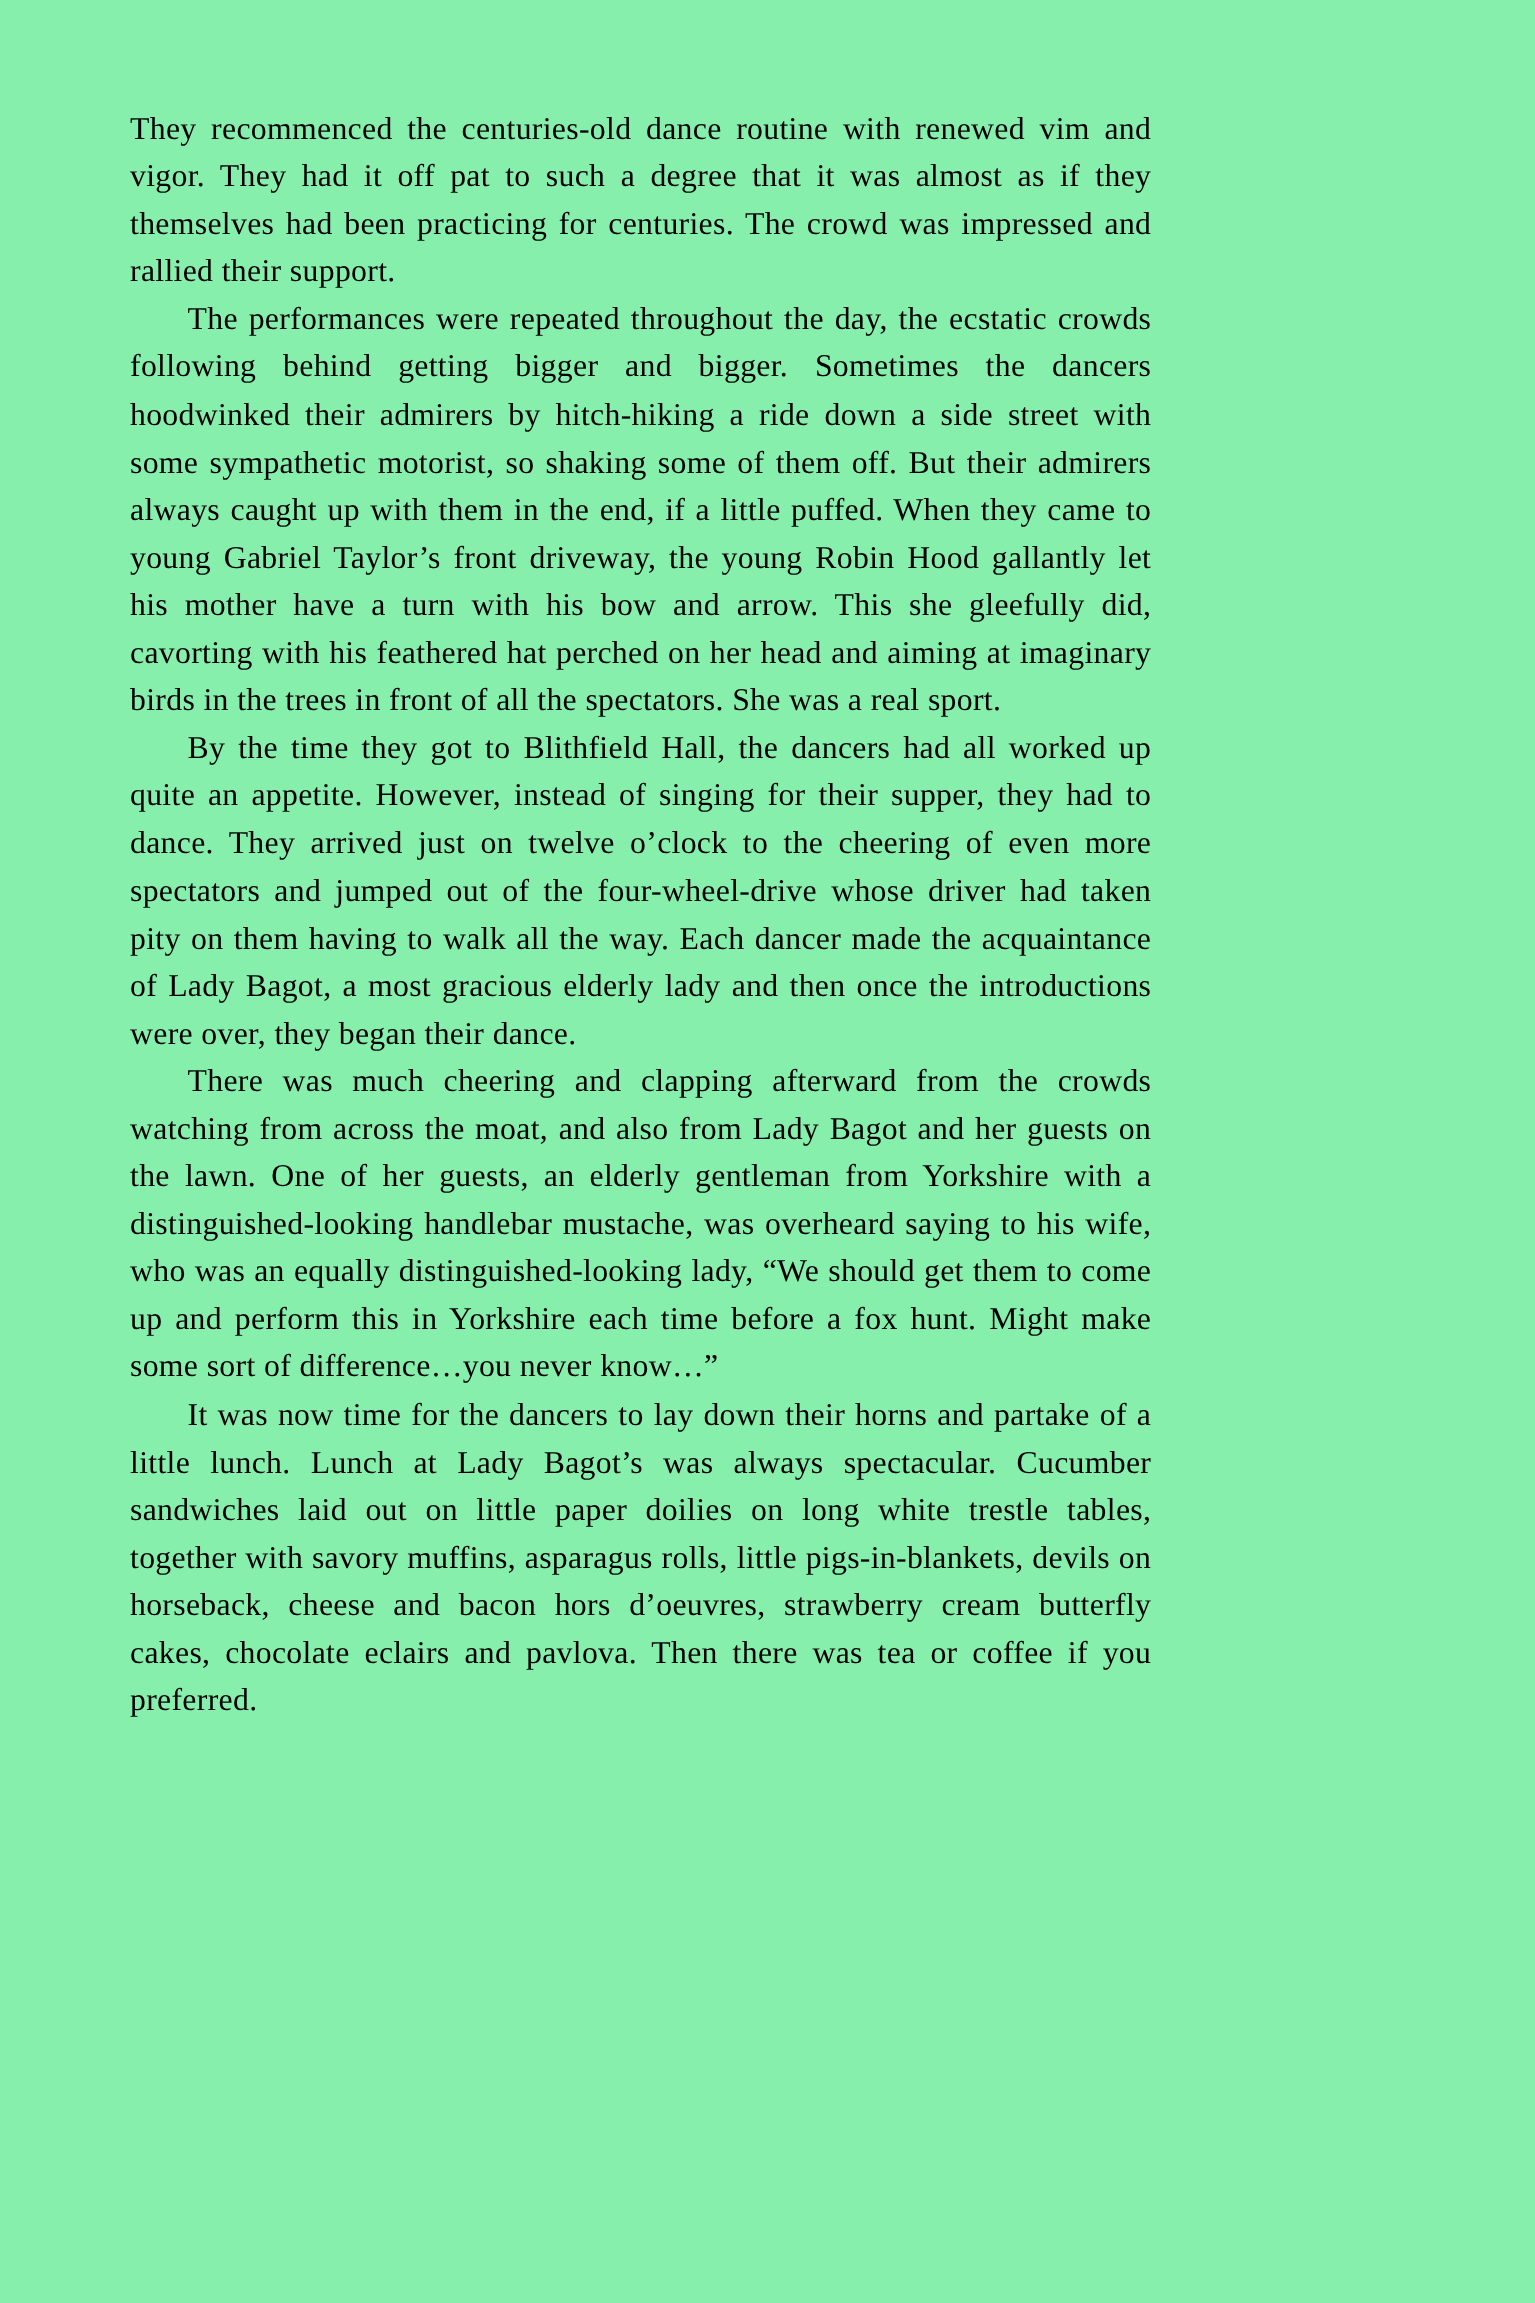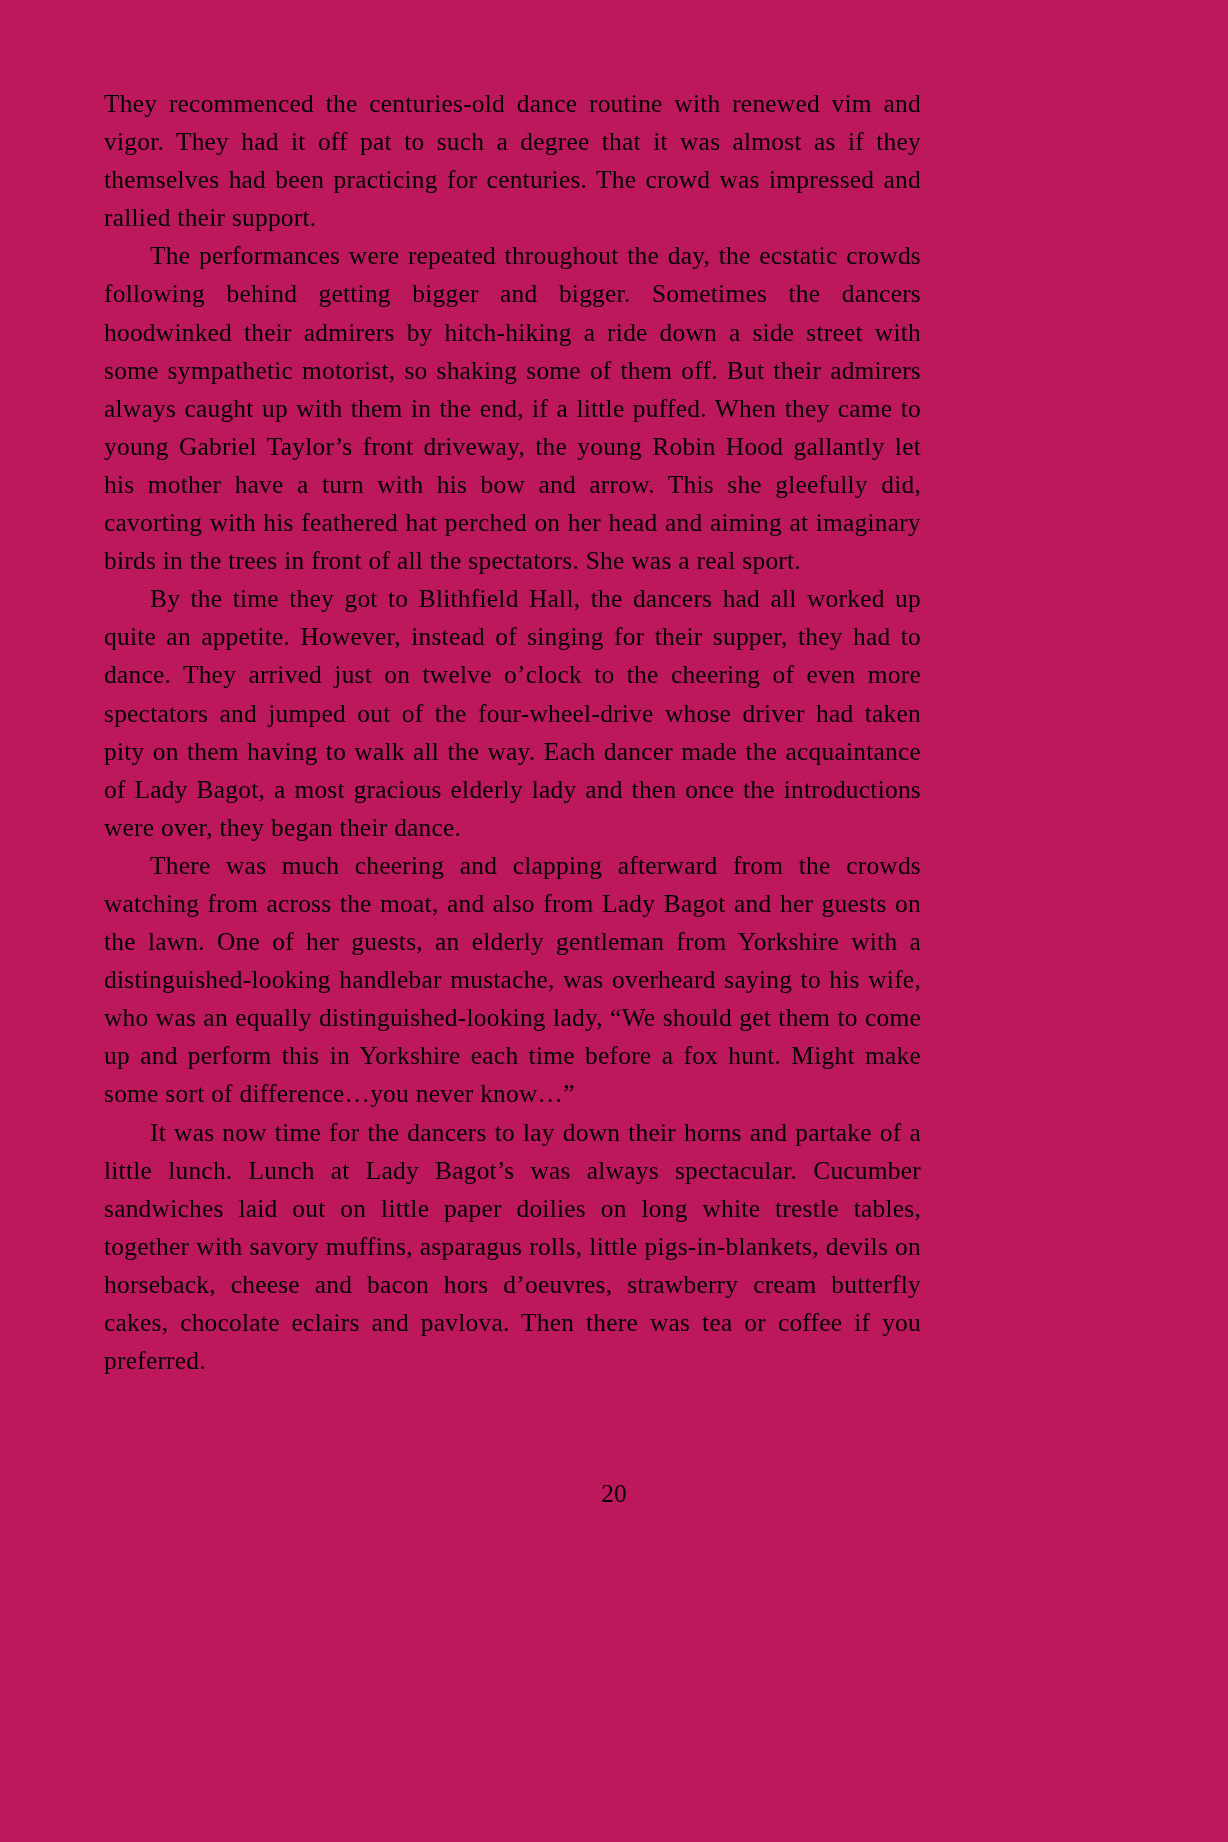--- a/index.html
+++ b/index.html
@@ -13,21 +13,21 @@
     font-family: "Liberation Serif", "DejaVu Serif", serif;
     color: #000000;
     -webkit-font-smoothing: antialiased;
   }
 
   .page {
     position: relative;
     width: 1228px;
     height: 1842px;
     box-sizing: border-box;
-    background: #be185d;
+    background: #86efac;
   }
 
   .text-block {
     position: absolute;
     left: 104px;
     top: 84px;
     width: 817px;
   }
 
   p.para {
@@ -71,15 +71,14 @@
 
     <p class="para">By the time they got to Blithfield Hall, the dancers had all worked up quite an appetite. However, instead of singing for their supper, they had to dance. They arrived just on twelve o’clock to the cheering of even more spectators and jumped out of the four-wheel-drive whose driver had taken pity on them having to walk all the way. Each dancer made the acquaintance of Lady Bagot, a most gracious elderly lady and then once the introductions were over, they began their dance.</p>
 
     <p class="para">There was much cheering and clapping afterward from the crowds watching from across the moat, and also from Lady Bagot and her guests on the lawn. One of her guests, an elderly gentleman from Yorkshire with a distinguished-looking handlebar mustache, was overheard saying to his wife, who was an equally distinguished-looking lady, “We should get them to come up and perform this in Yorkshire each time before a fox hunt. Might make some sort of difference…you never know…”</p>
 
 
     <p class="para">It was now time for the dancers to lay down their horns and partake of a little lunch. Lunch at Lady Bagot’s was always spectacular. Cucumber sandwiches laid out on little paper doilies on long white trestle tables, together with savory muffins, asparagus rolls, little pigs-in-blankets, devils on horseback, cheese and bacon hors d’oeuvres, strawberry cream butterfly cakes, chocolate eclairs and pavlova. Then there was tea or coffee if you preferred.</p>
 
   </div>
 
-  <div class="page-number">20</div>
 
 </div>
 
 </body></html>

